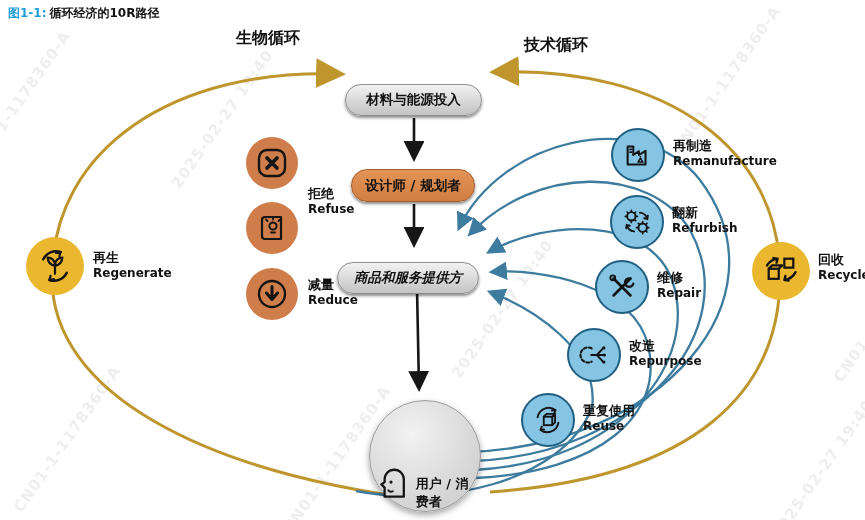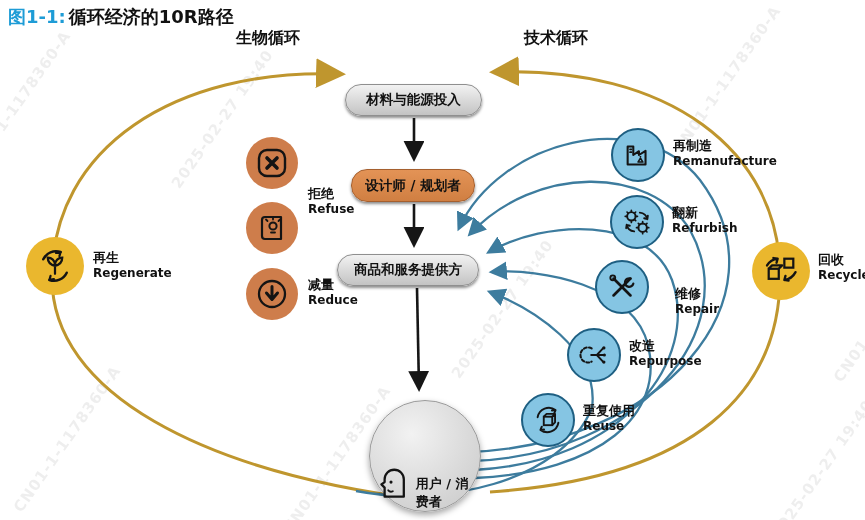--- a/index.html
+++ b/index.html
@@ -6,21 +6,21 @@
   #stage{position:relative;width:865px;height:520px;background:#ffffff;overflow:hidden;
          font-family:"DejaVu Sans","Liberation Sans",sans-serif;}
   .abs{position:absolute;}
   
   .wm{position:absolute;color:#8a8a8a;opacity:.14;font-size:15px;font-weight:bold;
       letter-spacing:1px;transform:rotate(-55deg);white-space:nowrap;pointer-events:none;}
   .wm1{left:-70px;top:95px;} .wm2{left:140px;top:110px;} .wm3{left:640px;top:70px;}
   .wm4{left:420px;top:300px;} .wm5{left:250px;top:450px;} .wm6{left:-20px;top:430px;}
   .wm7{left:740px;top:460px;} .wm8{left:800px;top:300px;}
   
-  .title{left:8px;top:5px;font-size:18px;font-weight:bold;color:#111;}
+  .title{left:8px;top:5px;font-size:12px;font-weight:bold;color:#111;}
   .title .pfx{color:#1e9cd6;margin-right:3px;}
   
   .cycle-label{font-size:16px;font-weight:bold;color:#111;}
   
   .pill{position:absolute;display:flex;align-items:center;justify-content:center;
         border-radius:16px;font-size:13.5px;font-weight:bold;color:#111;
         box-shadow:0 2px 3px rgba(0,0,0,.45);}
   .pill.gray{background:linear-gradient(#f2f2f2,#c3c3c3);border:1px solid #8f8f8f;}
   .pill.orange{background:linear-gradient(#e39356,#d07f42);border:1px solid #a55f2e;}
   
@@ -79,29 +79,29 @@
     <path d="M 414 118 L 414 158" stroke="#161616" stroke-width="2.6" marker-end="url(#mBlack)"></path>
     <path d="M 414 204 L 414 244" stroke="#161616" stroke-width="2.6" marker-end="url(#mBlack)"></path>
     <path d="M 417 288 L 419 388" stroke="#161616" stroke-width="2.6" marker-end="url(#mBlack)"></path>
   </svg>
 
   <div class="abs title">
     <span class="pfx">图1-1:</span><span>循环经济的10R路径</span>
   </div>
 
   <div class="abs cycle-label" style="left:236px;top:28px;">生物循环</div>
-  <div class="abs cycle-label" style="left:524px;top:28px;">技术循环</div>
+  <div class="abs cycle-label" style="left:524px;top:35px;">技术循环</div>
 
   <div class="pill gray" style="left:345px;top:84px;width:135px;height:30px;font-family:Liberation Serif, serif;">
     <span>材料与能源投入</span>
   </div>
   <div class="pill orange" style="left:351px;top:169px;width:122px;height:31px;">
     <span>设计师 / 规划者</span>
   </div>
-  <div class="pill gray" style="left:337px;top:254px;width:140px;height:30px;">
+  <div class="pill gray" style="left:337px;top:262px;width:140px;height:30px;font-style:italic;">
     <span>商品和服务提供方</span>
   </div>
 
   <div class="node user" style="left:369px;top:400px;">
     <svg class="icon" width="56" height="56" viewBox="0 0 100 100">
       <path d="M32 80 V60 l-7 -7 7 -5 V42 a21 21 0 0 1 42 0 v38 z" fill="none" stroke="#141414" stroke-width="5" stroke-linejoin="round"></path>
       <circle cx="46" cy="48" r="3.4" fill="#141414"></circle>
       <path d="M40 66 a8 8 0 0 0 10 2" fill="none" stroke="#141414" stroke-width="4" stroke-linecap="round"></path>
     </svg>
     <div class="ulabel">用户 / 消费者</div>
@@ -193,21 +193,21 @@
   </div>
 
   <div class="node blue" style="left:595px;top:260px;">
     <svg class="icon" width="32" height="32" viewBox="0 0 34 34">
       <path d="M8 26 L26 8" stroke="#141414" stroke-width="2.8" stroke-linecap="round"></path>
       <path d="M26 8 a4.5 4.5 0 1 0 3 5.5" fill="none" stroke="#141414" stroke-width="2.4" stroke-linecap="round"></path>
       <path d="M8 8 L26 26" stroke="#141414" stroke-width="2.8" stroke-linecap="round"></path>
       <circle cx="7.2" cy="7.2" r="2.6" fill="none" stroke="#141414" stroke-width="2"></circle>
     </svg>
   </div>
-  <div class="ilabel" style="left:657px;top:286px;margin-left:18px;">
+  <div class="ilabel" style="left:657px;top:270px;">
     <span class="zh">维修</span>
     <span class="en">Repair</span>
   </div>
 
   <div class="node blue" style="left:567px;top:328px;">
     <svg class="icon" width="32" height="32" viewBox="0 0 34 34">
       <path d="M14.5 10 A8 8 0 1 0 14.5 24" fill="none" stroke="#141414" stroke-width="2.2" stroke-dasharray="3 2.4" stroke-linecap="round"></path>
       <path d="M14 17 h6 M20 17 L27 9.5 M20 17 H27 M20 17 L27 24.5" fill="none" stroke="#141414" stroke-width="2" stroke-linecap="round"></path>
       <circle cx="27.5" cy="9.5" r="1.7" fill="#141414"></circle>
       <circle cx="28" cy="17" r="1.7" fill="#141414"></circle>

